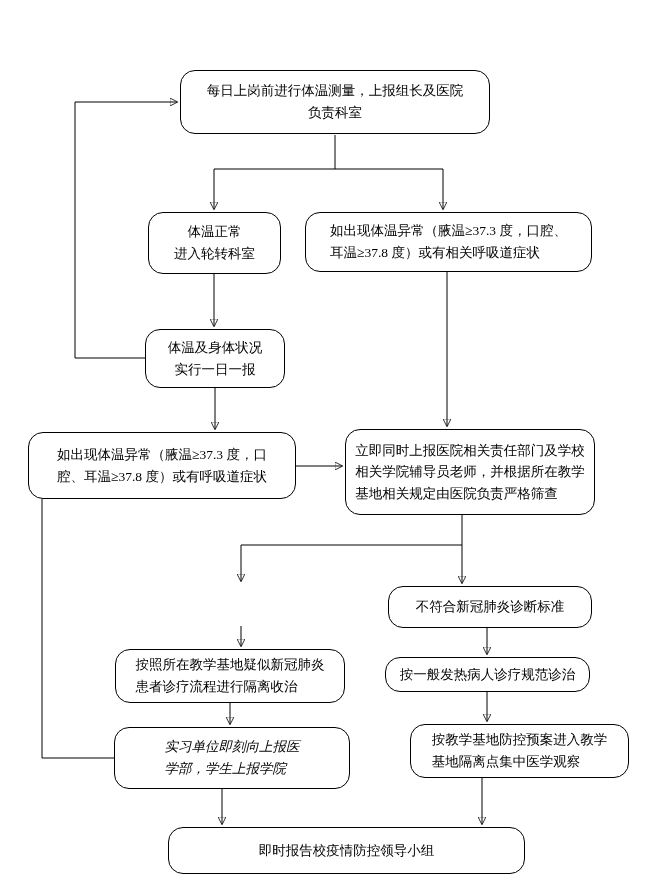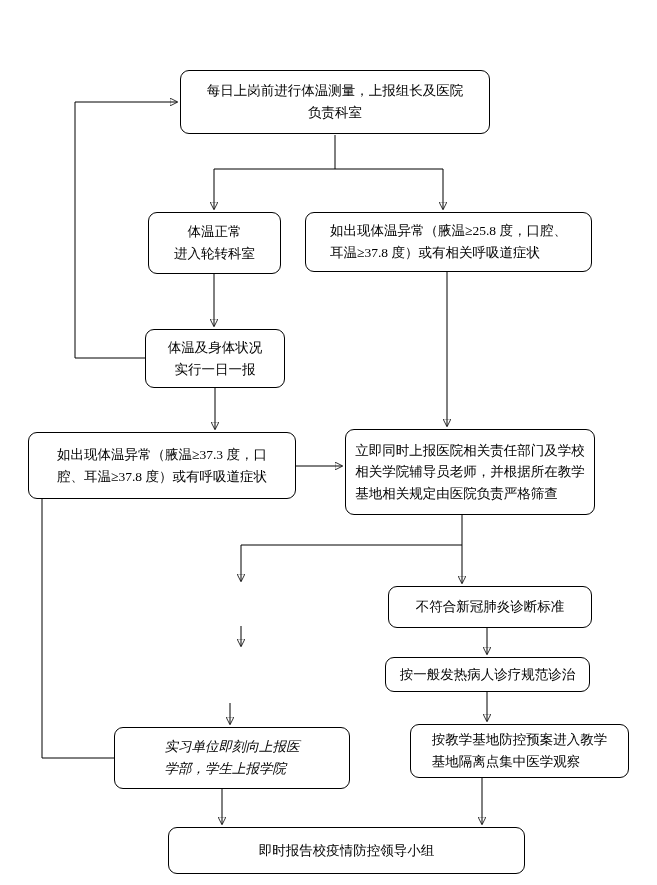--- a/index.html
+++ b/index.html
@@ -30,21 +30,21 @@
     pointer-events: none;
   }
   svg.connectors path {
     stroke: #000000;
     stroke-width: 1;
     fill: none;
   }
   .node {
     position: absolute;
     border: 1px solid #000000;
-    border-radius: 9px;
+    border-radius: 15px;
     background: #ffffff;
     display: flex;
     align-items: center;
     justify-content: center;
     text-align: center;
     font-size: 13.5px;
     line-height: 1.6;
     white-space: pre-line;
     padding: 15px 6px;
   }
@@ -102,30 +102,32 @@
     <path d="M482,778 L482,824" marker-end="url(#arrow)"></path>
     <path d="M222,789 L222,824" marker-end="url(#arrow)"></path>
 
     <path d="M42,499 L42,758 L127,758" marker-end="url(#arrow)"></path>
   </svg>
 
   <div class="node" id="n1">每日上岗前进行体温测量，上报组长及医院
 负责科室</div>
   <div class="node" id="n2">体温正常
 进入轮转科室</div>
-  <div class="node left" id="n3">如出现体温异常（腋温≥25.8 度，口腔、
+  <div class="node left" id="n3">如出现体温异常（腋温≥37.3 度，口腔、
 耳温≥37.8 度）或有相关呼吸道症状</div>
   <div class="node" id="n4">体温及身体状况
 实行一日一报</div>
   <div class="node left" id="n5">如出现体温异常（腋温≥37.3 度，口
 腔、耳温≥37.8 度）或有呼吸道症状</div>
   <div class="node left" id="n6">立即同时上报医院相关责任部门及学校
 相关学院辅导员老师，并根据所在教学
 基地相关规定由医院负责严格筛查</div>
   <div class="node" id="n8">不符合新冠肺炎诊断标准</div>
+  <div class="node left" id="n9">按照所在教学基地疑似新冠肺炎
+患者诊疗流程进行隔离收治</div>
   <div class="node" id="n10">按一般发热病人诊疗规范诊治</div>
   <div class="node left" id="n11">实习单位即刻向上报医
 学部，学生上报学院</div>
   <div class="node left" id="n12">按教学基地防控预案进入教学
 基地隔离点集中医学观察</div>
   <div class="node" id="n13">即时报告校疫情防控领导小组</div>
 
 </div>
 
 </body></html>

